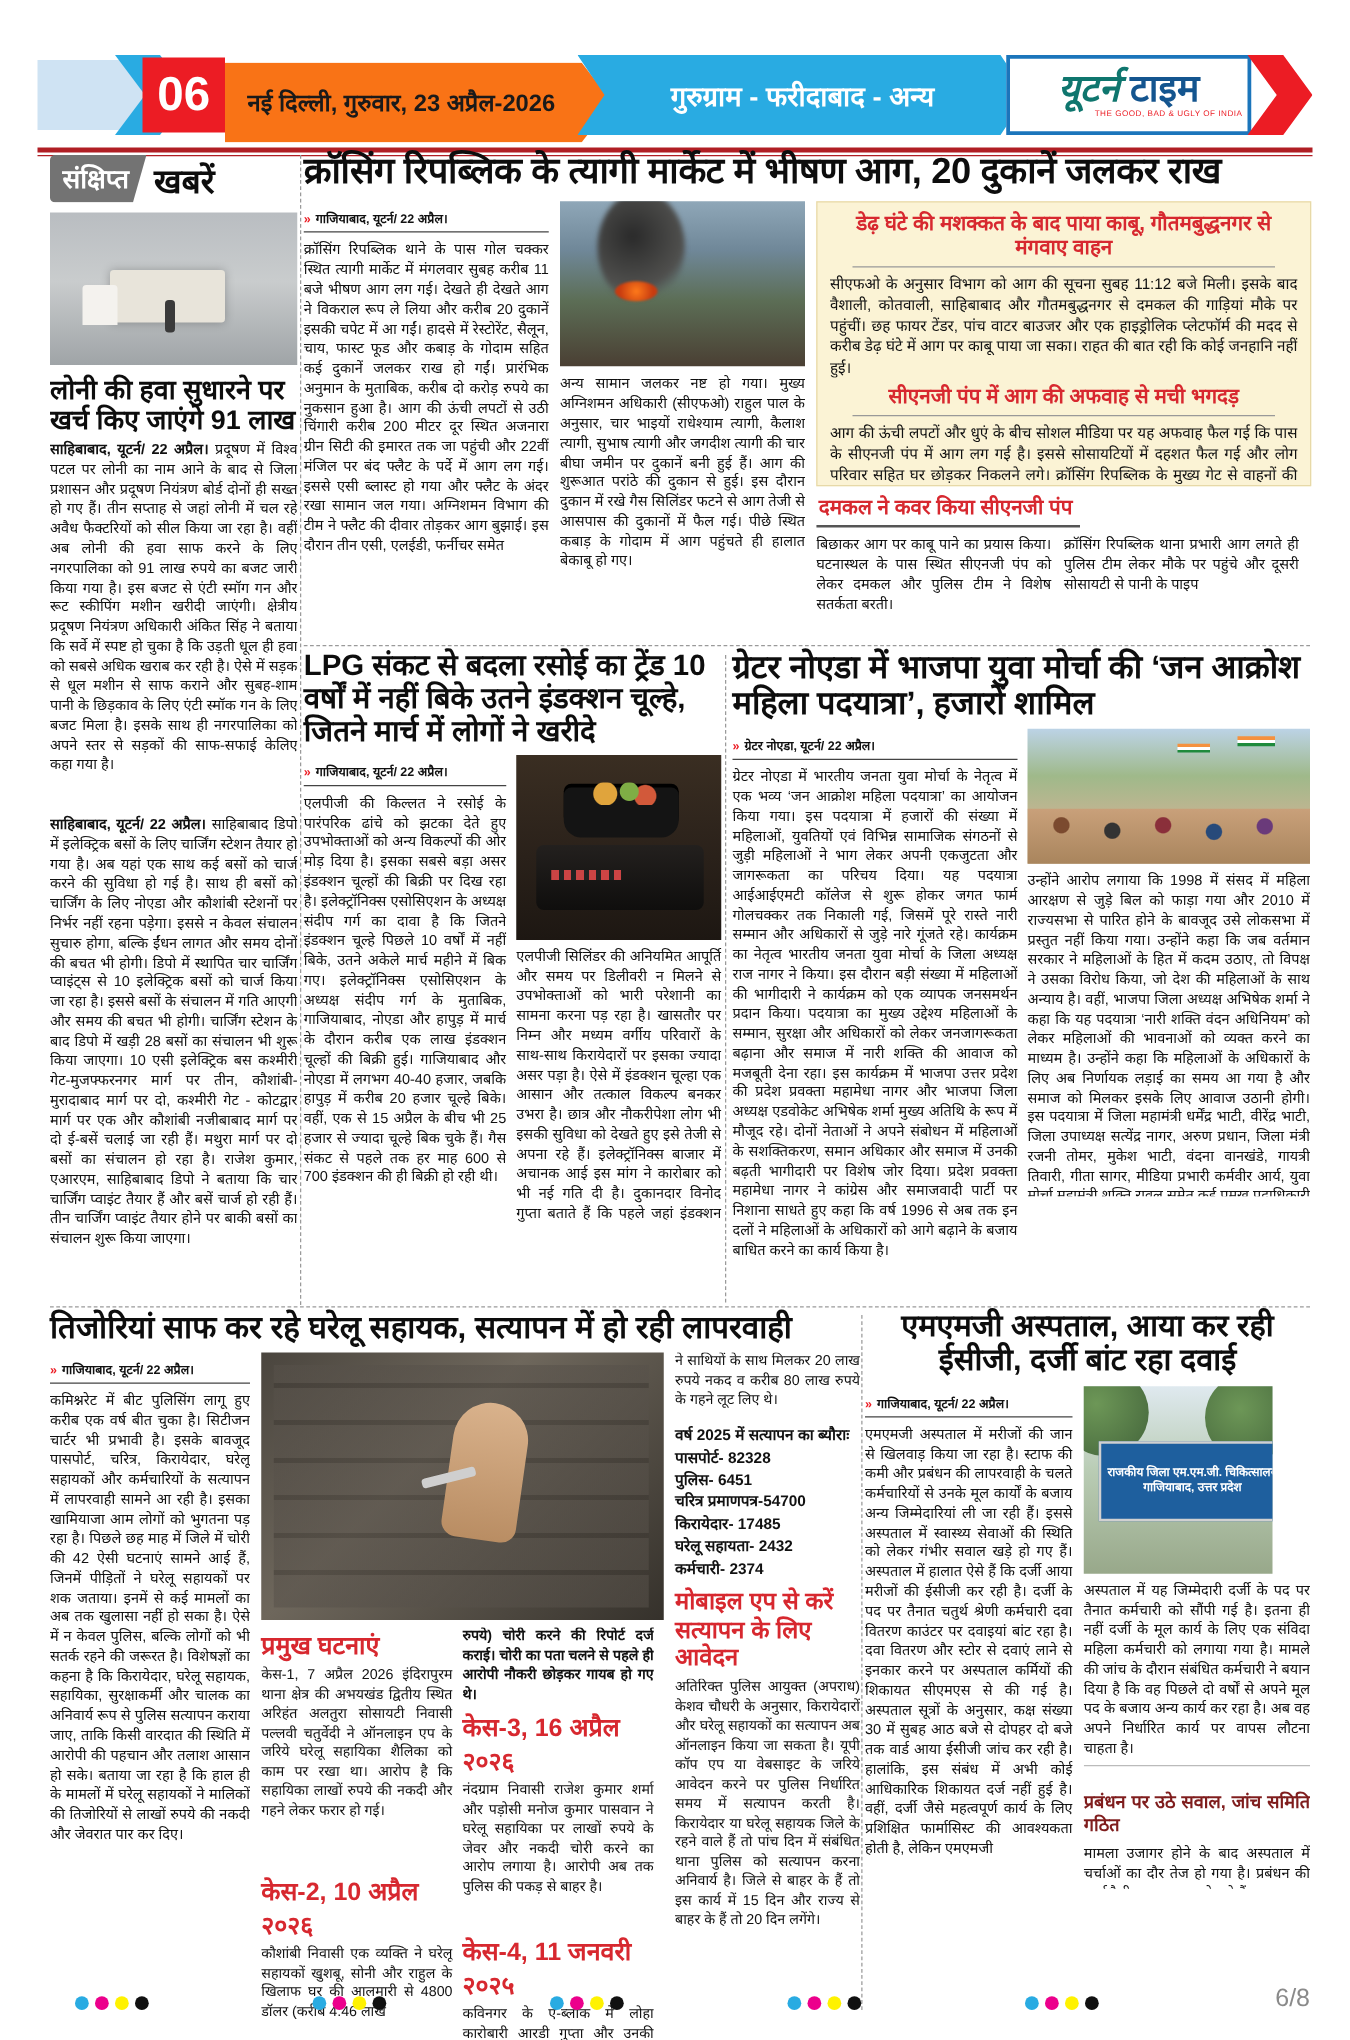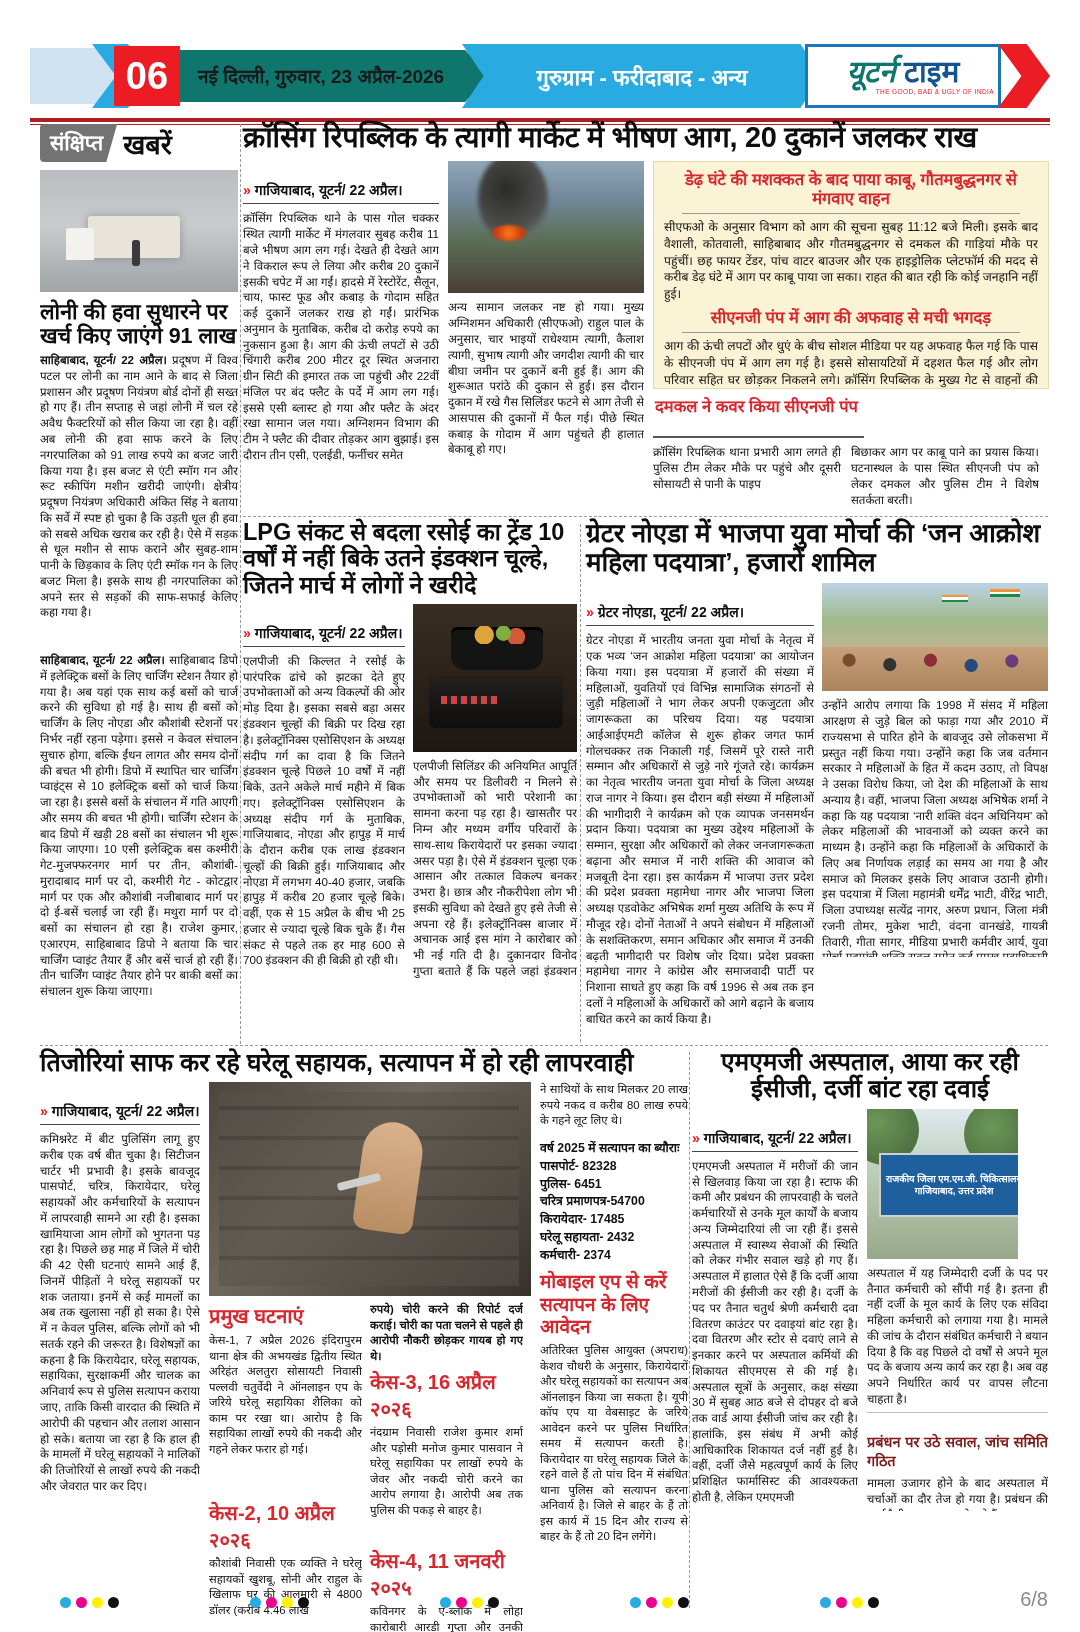--- a/index.html
+++ b/index.html
@@ -5,37 +5,37 @@
   html,body{margin:0;padding:0;background:#9aa0a6;}
   #page{position:relative;width:1080px;height:1632px;background:#ffffff;margin:0 auto;
         font-family:"Liberation Sans","DejaVu Sans",sans-serif;color:#111;overflow:hidden;}
   
   .hdr{position:absolute;left:30px;top:44px;width:1020px;height:70px;}
   .hdr-bluebg{position:absolute;left:0;top:4px;width:96px;height:56px;background:#cfe3f3;}
   .hdr-cyan{position:absolute;left:62px;top:0;width:60px;height:64px;background:#29abe2;
             clip-path:polygon(0 0,60% 0,100% 50%,60% 100%,0 100%,40% 50%);}
   .pagenum{position:absolute;left:84px;top:2px;width:66px;height:60px;background:#ec1c24;color:#fff;
            font-size:38px;font-weight:bold;display:flex;align-items:center;justify-content:center;}
-  .hdr-gray{position:absolute;left:150px;top:6px;width:310px;height:52px;background:#0f766e;
+  .hdr-gray{position:absolute;left:150px;top:6px;width:310px;height:64px;background:#f97316;
             clip-path:polygon(0 0,92% 0,100% 50%,92% 100%,0 100%);display:flex;align-items:center;padding-left:18px;box-sizing:border-box;}
   .hdr-date{font-size:19px;font-weight:bold;color:#1a1a1a;}
   .hdr-blue{position:absolute;left:432px;top:0;width:360px;height:64px;background:#29abe2;
             clip-path:polygon(0 0,94% 0,100% 50%,94% 100%,0 100%,6% 50%);display:flex;align-items:center;justify-content:center;}
   .hdr-section{font-size:22px;font-weight:bold;color:#ffffff;}
   .masthead{position:absolute;left:775px;top:0;width:196px;height:64px;background:#fff;border:3px solid #1b75bb;
             box-sizing:border-box;display:flex;flex-direction:column;align-items:center;justify-content:center;line-height:1;}
   .mh-row{font-weight:bold;font-size:30px;}
   .mh-red{color:#0f766e;font-style:italic;}
   .mh-blue{color:#14558f;}
   .mh-tag{font-size:6.5px;color:#ec1c24;align-self:flex-end;margin-right:4px;margin-top:2px;letter-spacing:.4px;}
   .hdr-arrow{position:absolute;left:968px;top:0;width:52px;height:64px;background:#ec1c24;
              clip-path:polygon(0 0,55% 0,100% 50%,55% 100%,0 100%,45% 50%);}
   .redrule{position:absolute;left:30px;top:118px;width:1020px;border-top:4px solid #b01e24;border-bottom:1px solid #b01e24;height:2px;}
   
-  .byline{font-size:14px;font-weight:bold;margin:19px 0 4px 0;}
+  .byline{font-size:10px;font-weight:bold;margin:6px 0 4px 0;}
   .bmark{color:#ec1c24;font-weight:bold;margin-right:4px;}
   .brule{border-top:1.5px solid #444;margin:3px 0 6px 0;}
   .body{font-size:11.6px;line-height:1.36;text-align:justify;overflow:hidden;}
   .h-black{font-weight:bold;color:#0d0d0d;line-height:1.12;}
   .h-red{font-weight:bold;color:#d7282f;line-height:1.15;}
   .photo{position:relative;overflow:hidden;background:#888;}
   .dashv{position:absolute;border-left:1px dashed #9a9a9a;}
   .dashh{position:absolute;border-top:1px dashed #9a9a9a;}
   
   .briefs{position:absolute;left:40px;top:124px;width:198px;height:920px;overflow:hidden;}
@@ -58,21 +58,21 @@
   .ph-fire{width:196px;height:132px;background:linear-gradient(180deg,#8fa7b8 0%,#6f8798 30%,#5c6e56 60%,#4a3f33 100%);}
   .smoke{position:absolute;left:30px;top:-8px;width:70px;height:90px;background:radial-gradient(circle at 40% 40%,#2a2a2a 0%,#50504e 60%,transparent 75%);border-radius:50%;filter:blur(2px);}
   .flame{position:absolute;left:44px;top:64px;width:34px;height:16px;background:radial-gradient(circle,#ff7a1a 0%,#c83c10 70%);border-radius:50%;filter:blur(1px);}
   .fire-c2 .body{height:160px;margin-top:6px;}
   .fire-c3{width:396px;}
   .ybox{background:#fbf3d5;border:1px solid #e7d9a8;box-sizing:border-box;padding:8px 10px;height:228px;overflow:hidden;}
   .ybox .h-red{font-size:16.5px;text-align:center;}
   .ybox .sub-rule{border-top:1px solid #999;margin:5px 18px;}
   .ybox .body{font-size:12.2px;}
   .pumpbox{margin-top:6px;height:112px;overflow:hidden;}
-  .pump-head{font-size:16.5px;display:inline-block;border-bottom:2px solid #555;padding:2px 6px 20px 2px;}
+  .pump-head{font-size:16.5px;display:inline-block;border-bottom:2px solid #555;padding:2px 6px 4px 2px;}
   .pump-cols{display:flex;margin-top:6px;}
   .pump-cols .body{width:50%;padding-right:10px;box-sizing:border-box;}
   
   .lpg{position:absolute;left:243px;top:519px;width:334px;height:524px;}
   .lpg-headline{font-size:23.5px;}
   .lpg-cols{display:flex;margin-top:6px;}
   .lpg-c1{width:162px;margin-right:8px;}
   .lpg-c1 .body{height:372px;}
   .lpg-c2{width:164px;}
   .ph-stove{width:164px;height:148px;background:linear-gradient(180deg,#3a2e22 0%,#2a211a 55%,#1d1712 100%);}
@@ -195,22 +195,22 @@
           <div class="h-red">डेढ़ घंटे की मशक्कत के बाद पाया काबू, गौतमबुद्धनगर से मंगवाए वाहन</div>
           <div class="sub-rule"></div>
           <div class="body">सीएफओ के अनुसार विभाग को आग की सूचना सुबह 11:12 बजे मिली। इसके बाद वैशाली, कोतवाली, साहिबाबाद और गौतमबुद्धनगर से दमकल की गाड़ियां मौके पर पहुंचीं। छह फायर टेंडर, पांच वाटर बाउजर और एक हाइड्रोलिक प्लेटफॉर्म की मदद से करीब डेढ़ घंटे में आग पर काबू पाया जा सका। राहत की बात रही कि कोई जनहानि नहीं हुई।</div>
           <div class="h-red" style="margin-top:6px;">सीएनजी पंप में आग की अफवाह से मची भगदड़</div>
           <div class="sub-rule"></div>
           <div class="body">आग की ऊंची लपटों और धुएं के बीच सोशल मीडिया पर यह अफवाह फैल गई कि पास के सीएनजी पंप में आग लग गई है। इससे सोसायटियों में दहशत फैल गई और लोग परिवार सहित घर छोड़कर निकलने लगे। क्रॉसिंग रिपब्लिक के मुख्य गेट से वाहनों की एंट्री बंद कर दी गई। कई स्थानों पर भगदड़ जैसे हालात बन गए। करीब डेढ़ घंटे बाद स्थिति स्पष्ट होने पर लोग वापस लौटे।</div>
         </div>
         <div class="pumpbox">
           <div class="h-red pump-head">दमकल ने कवर किया सीएनजी पंप</div>
           <div class="pump-cols">
+            <div class="body">बिछाकर आग पर काबू पाने का प्रयास किया। घटनास्थल के पास स्थित सीएनजी पंप को लेकर दमकल और पुलिस टीम ने विशेष सतर्कता बरती।</div>
             <div class="body">क्रॉसिंग रिपब्लिक थाना प्रभारी आग लगते ही पुलिस टीम लेकर मौके पर पहुंचे और दूसरी सोसायटी से पानी के पाइप</div>
-            <div class="body">बिछाकर आग पर काबू पाने का प्रयास किया। घटनास्थल के पास स्थित सीएनजी पंप को लेकर दमकल और पुलिस टीम ने विशेष सतर्कता बरती।</div>
           </div>
         </div>
       </div>
     </div>
   </div>
 
   <div class="lpg">
     <div class="h-black lpg-headline">LPG संकट से बदला रसोई का ट्रेंड 10 वर्षों में नहीं बिके उतने इंडक्शन चूल्हे, जितने मार्च में लोगों ने खरीदे</div>
     <div class="lpg-cols">
       <div class="lpg-c1">

